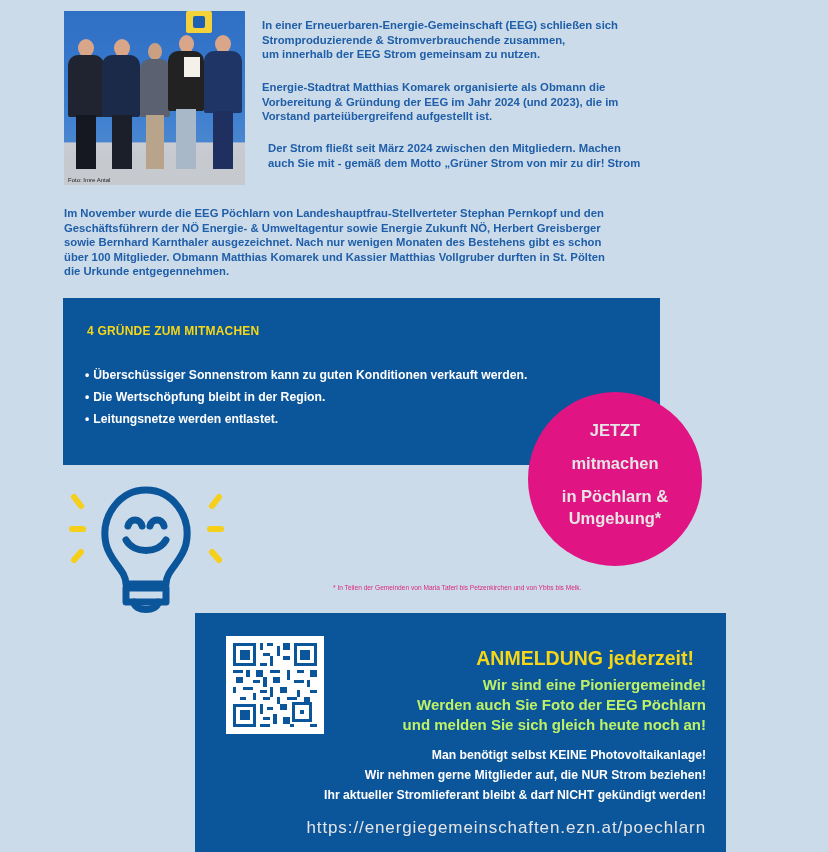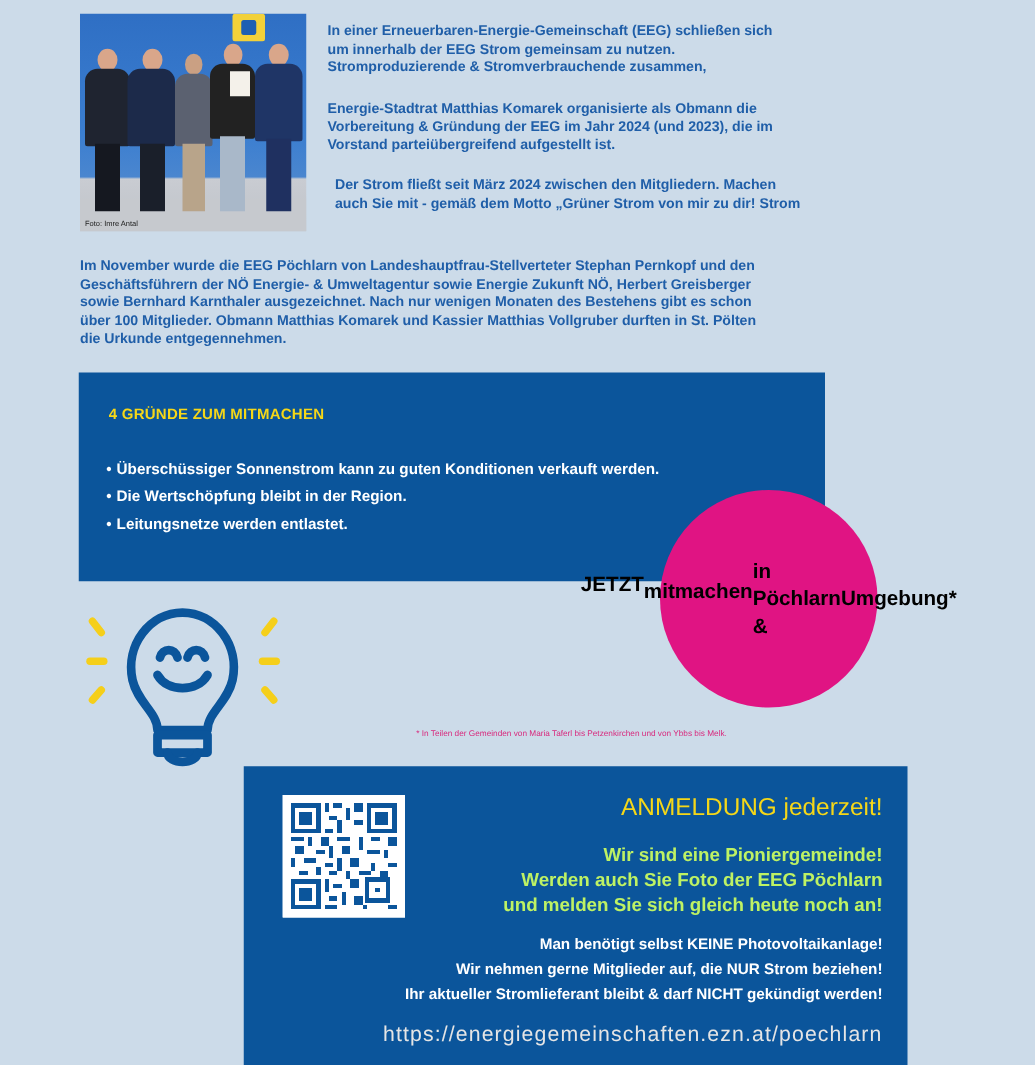--- a/index.html
+++ b/index.html
@@ -56,22 +56,22 @@
     .reasons { position: absolute; left: 22px; top: 66px; margin: 0; padding: 0; list-style: none; }
     .reasons li {
       color: #ffffff; font-weight: bold; font-size: 12.2px; line-height: 22px; white-space: nowrap;
     }
     .reasons li .dot { margin-right: 4px; }
 
     
     .circle {
       left: 528px; top: 392px; width: 174px; height: 174px; border-radius: 50%;
       background: #e01483;
-      display: flex; flex-direction: row; align-items: center; justify-content: center;
-      color: #000000; font-weight: bold; text-align: left;
+      display: flex; flex-direction: column; align-items: center; justify-content: center;
+      color: #e5e5e5; font-weight: bold; text-align: left;
     }
     .circle .l1 { font-size: 16.5px; margin-bottom: 14px; margin-top: -8px; }
     .circle .l2 { font-size: 16.5px; margin-bottom: 12px; }
     .circle .l3 { font-size: 16.5px; line-height: 22px; }
 
     
     .bulb { left: 64px; top: 478px; width: 165px; height: 140px; }
 
     .footnote {
       left: 333px; top: 584px; font-size: 6.6px; color: #d8297d;
@@ -79,22 +79,22 @@
 
     
     .box2 {
       left: 195px; top: 613px; width: 531px; height: 239px;
       background: #0b559b;
     }
     .qr {
       position: absolute; left: 31px; top: 23px; width: 98px; height: 98px; background: #ffffff;
     }
     .box2 h2 {
-      position: absolute; right: 20px; top: 22px; margin: 0;
-      color: #f5d718; font-size: 19.5px; font-weight: normal;
+      position: absolute; right: 20px; top: 22px; margin: 12px;
+      color: #f5d718; font-size: 19.5px; font-weight: bold;
     }
     .reg-lines {
       position: absolute; right: 20px; top: 62px; text-align: right;
       color: #bef264; font-weight: bold; font-size: 15px; line-height: 20px;
     }
     .reg-lines2 {
       position: absolute; right: 20px; top: 132px; text-align: right;
       color: #ffffff; font-weight: bold; font-size: 12.2px; line-height: 20px;
     }
     .url {
@@ -135,22 +135,22 @@
   <div class="person" style="left:140px;width:38px;height:134px;">
     <div class="head" style="left:11px;top:0;width:16px;height:18px;"></div>
     <div class="body" style="left:0;top:16px;width:38px;height:62px;background:#1f3566;"></div>
     <div class="legs" style="left:9px;top:76px;width:20px;height:58px;background:#1f3060;"></div>
   </div>
   <div class="caption">Foto: Imre Antal</div>
 </div>
 
 <div class="abs para p1">
   <div>In einer Erneuerbaren-Energie-Gemeinschaft (EEG) schließen sich</div>
+  <div>Stromproduzierende &amp; Stromverbrauchende zusammen,</div>
   <div>um innerhalb der EEG Strom gemeinsam zu nutzen.</div>
-  <div>Stromproduzierende &amp; Stromverbrauchende zusammen,</div>
 </div>
 <div class="abs para p2">
   <div>Energie-Stadtrat Matthias Komarek organisierte als Obmann die</div>
   <div>Vorbereitung &amp; Gründung der EEG im Jahr 2024 (und 2023), die im</div>
   <div>Vorstand parteiübergreifend aufgestellt ist.</div>
 </div>
 <div class="abs para p3">
   <div>Der Strom fließt seit März 2024 zwischen den Mitgliedern. Machen</div>
   <div>auch Sie mit -  gemäß dem Motto „Grüner Strom von mir zu dir! Strom</div>
 </div>

